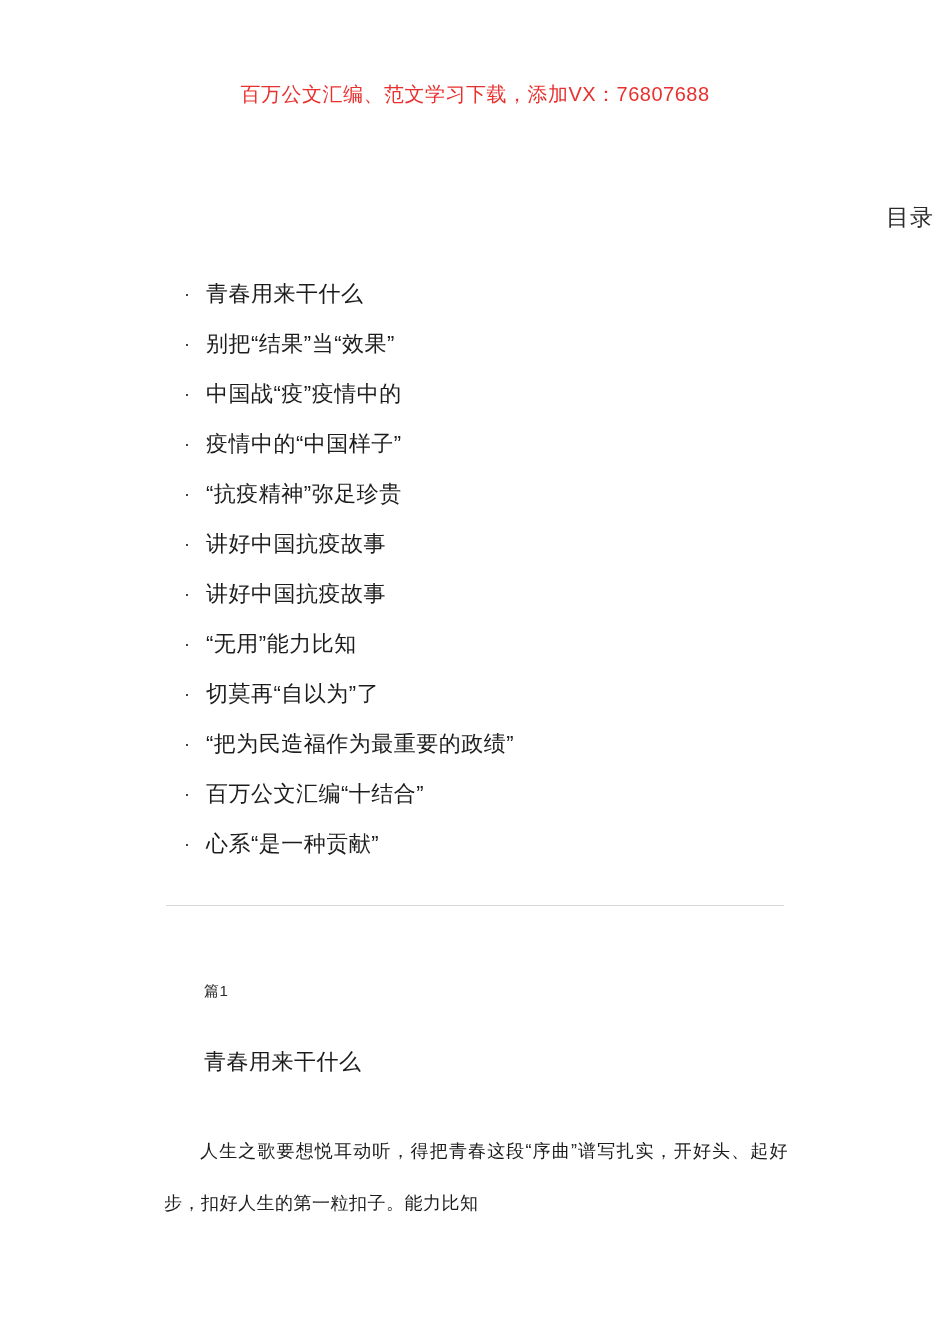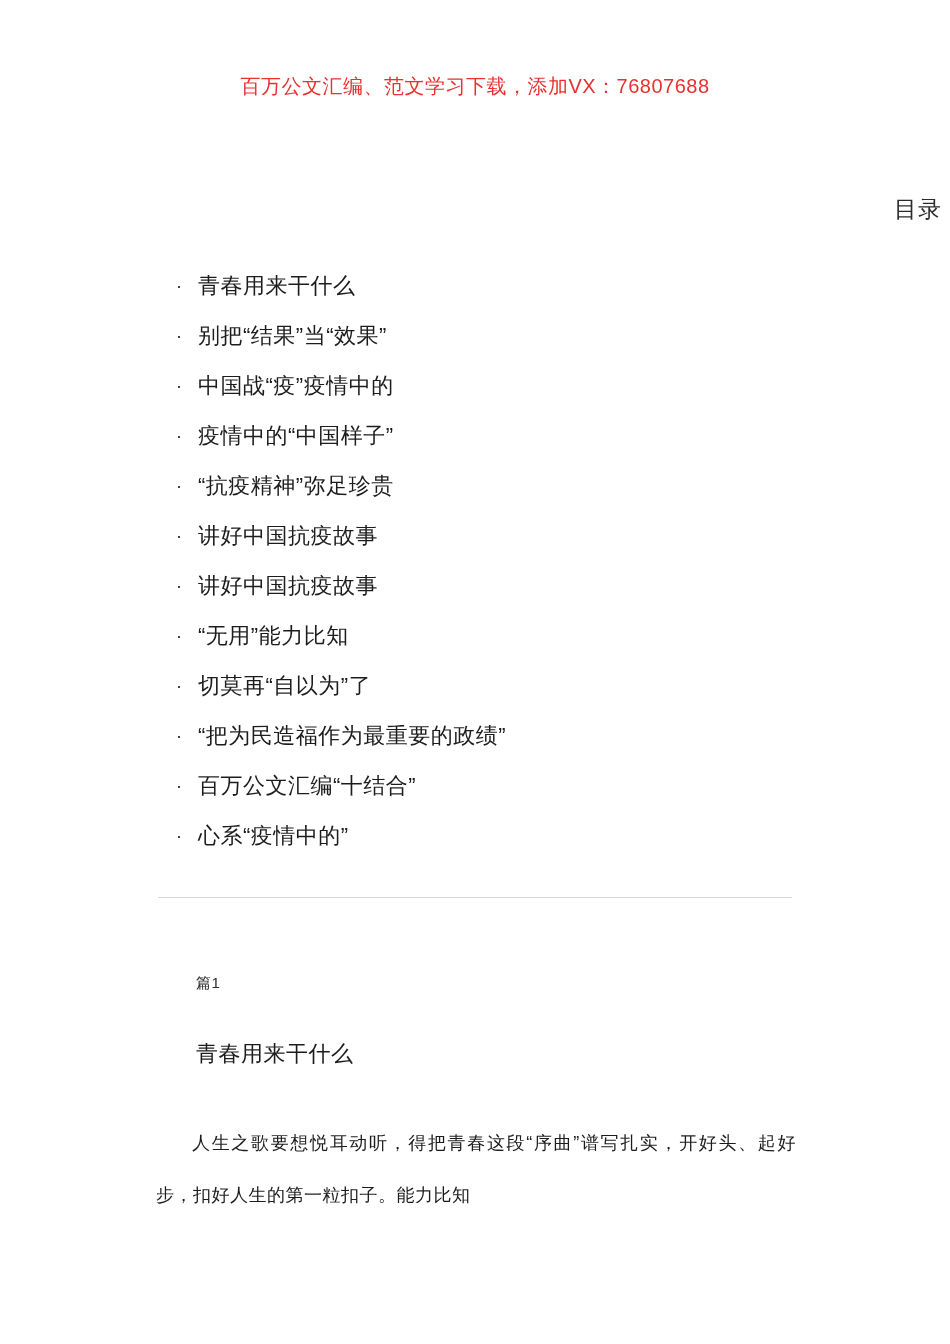--- a/index.html
+++ b/index.html
@@ -13,21 +13,21 @@
     background: #ffffff;
     font-family: "Liberation Sans", "DejaVu Sans", sans-serif;
     color: #1a1a1a;
     position: relative;
     overflow: hidden;
   }
   .page {
     width: 950px;
     height: 1344px;
     box-sizing: border-box;
-    padding: 8px;
+    padding: 16px;
     position: relative;
   }
   .banner {
     text-align: center;
     color: #e8312f;
     font-size: 20px;
     letter-spacing: 0.5px;
     padding-top: 66px;
     line-height: 1.2;
     white-space: nowrap;
@@ -150,21 +150,21 @@
     <li class="toc-item">
       <span class="bullet">·</span>
       <span class="toc-text">“把为民造福作为最重要的政绩”</span>
     </li>
     <li class="toc-item">
       <span class="bullet">·</span>
       <span class="toc-text">百万公文汇编“十结合”</span>
     </li>
     <li class="toc-item">
       <span class="bullet">·</span>
-      <span class="toc-text">心系“疫情中的”</span>
+      <span class="toc-text">心系“是一种贡献”</span>
     </li>
   </ul>
 
   <hr class="divider">
 
   <div class="section-label">篇1</div>
 
   <div class="section-title">青春用来干什么</div>
 
   <p class="body-text">人生之歌要想悦耳动听，得把青春这段“序曲”谱写扎实，开好头、起好步，扣好人生的第一粒扣子。能力比知</p>

